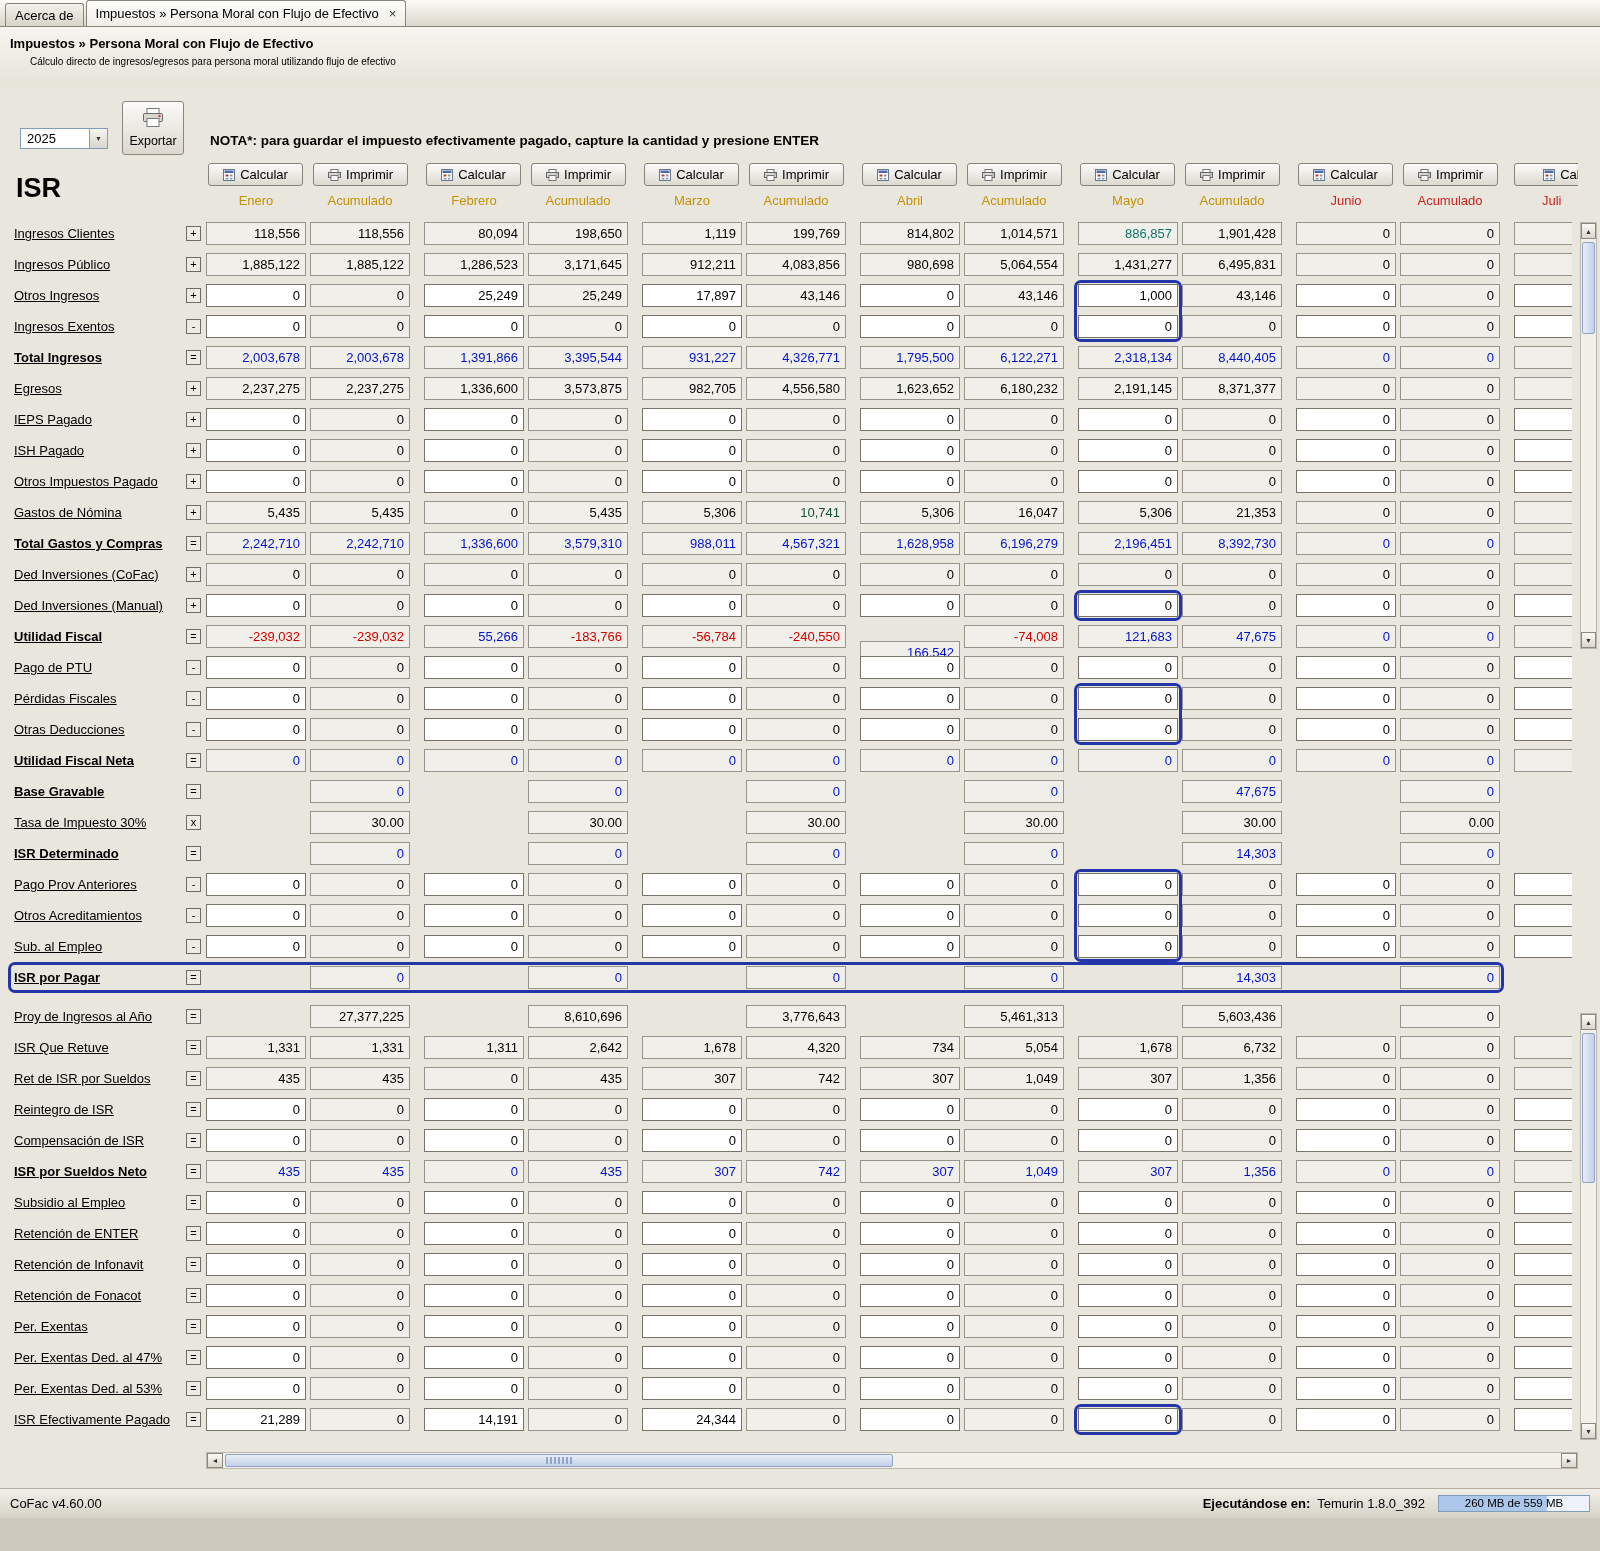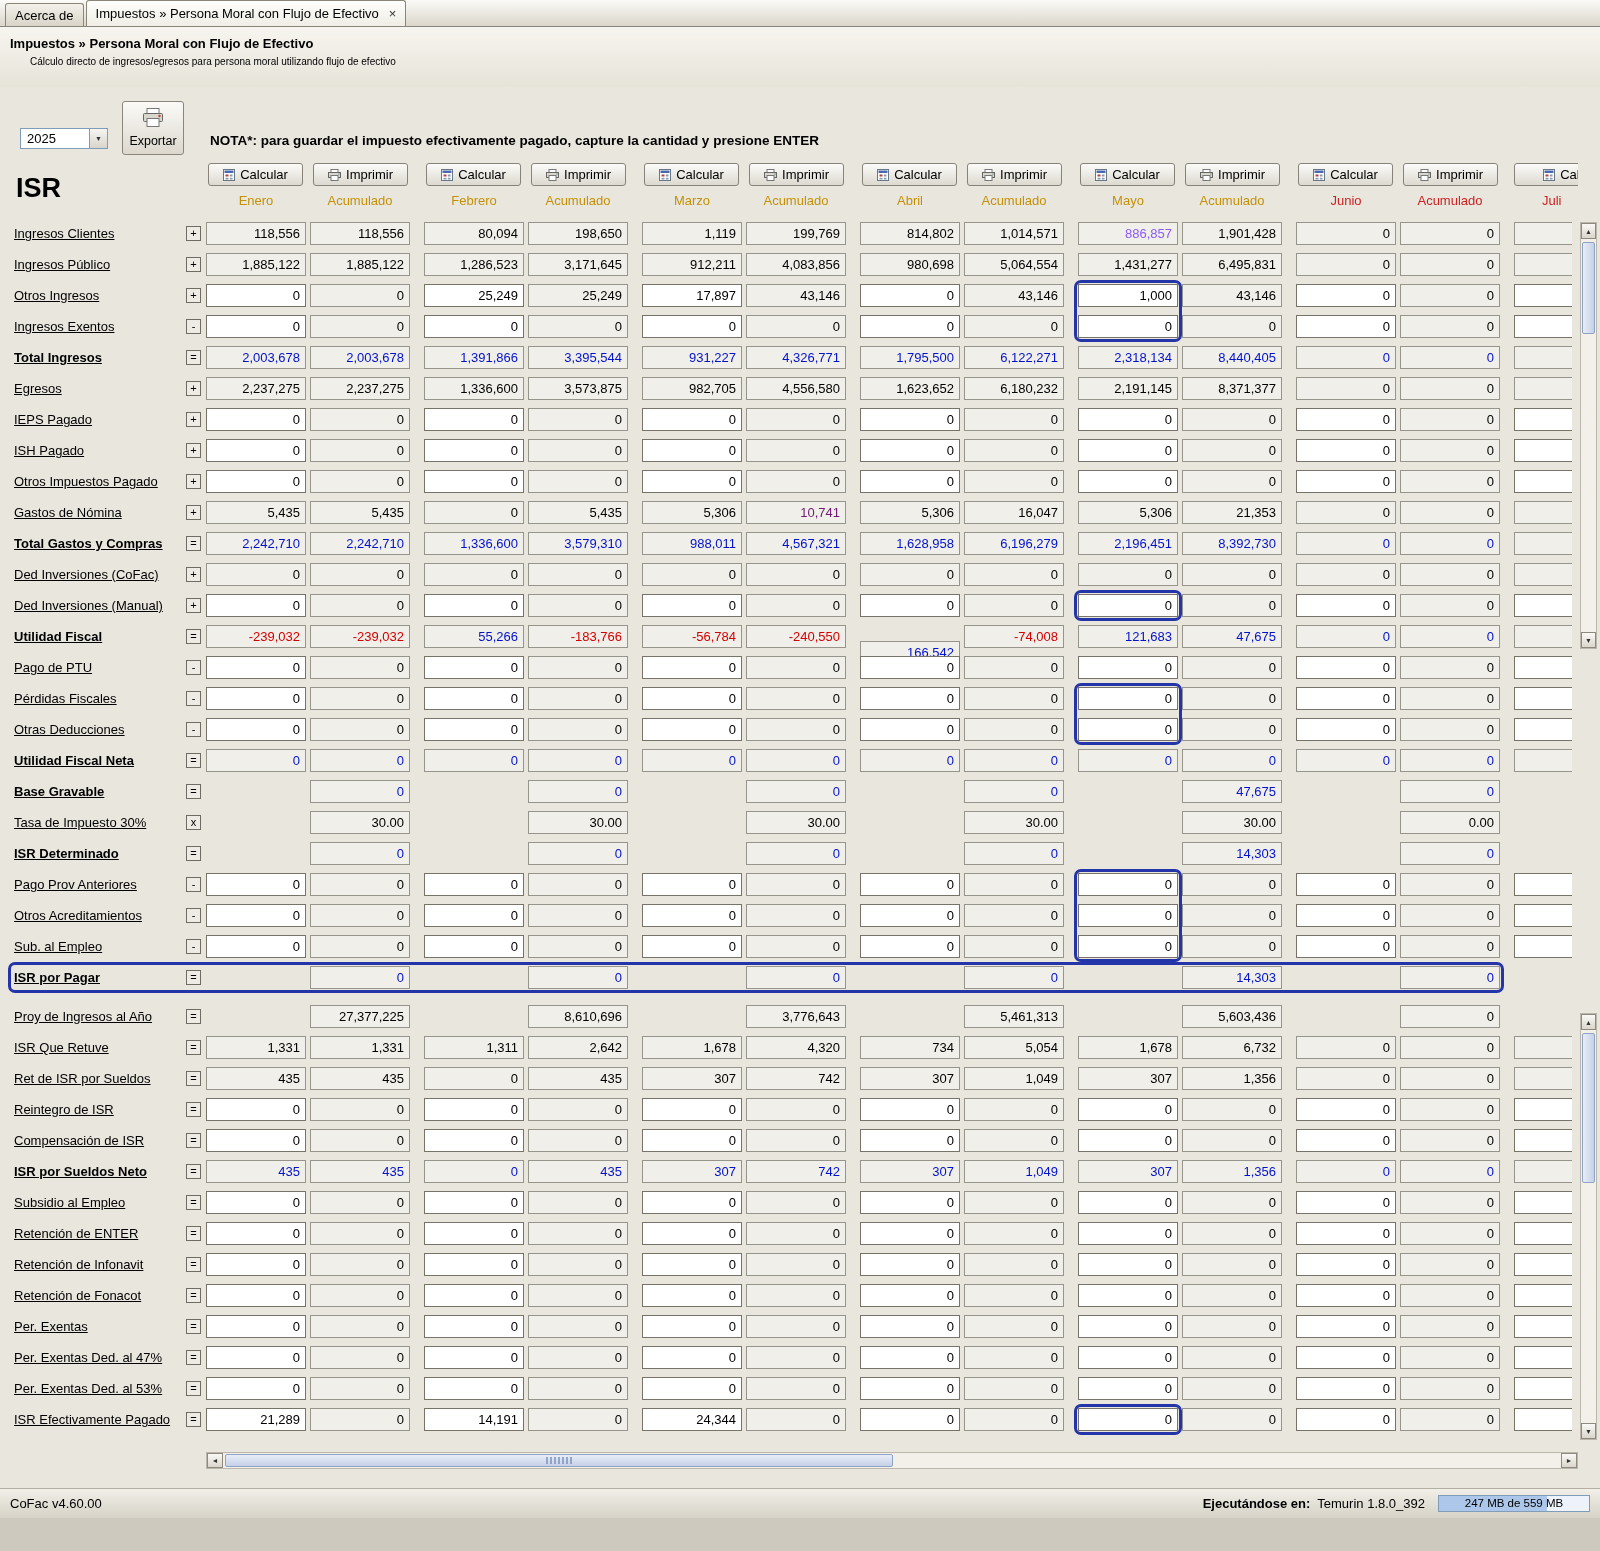--- a/index.html
+++ b/index.html
@@ -333,21 +333,21 @@
       <div class="rlabel">Ingresos Clientes</div>
       <div class="opbox">+</div>
       <div class="cell m" style="color: rgb(0, 0, 0);">118,556</div>
       <div class="cell a" style="color: rgb(0, 0, 0);">118,556</div>
       <div class="cell m" style="color: rgb(0, 0, 0);">80,094</div>
       <div class="cell a" style="color: rgb(0, 0, 0);">198,650</div>
       <div class="cell m" style="color: rgb(0, 0, 0);">1,119</div>
       <div class="cell a" style="color: rgb(0, 0, 0);">199,769</div>
       <div class="cell m" style="color: rgb(0, 0, 0);">814,802</div>
       <div class="cell a" style="color: rgb(0, 0, 0);">1,014,571</div>
-      <div class="cell m" style="color: #8b5cf6; padding-left: 36px;">886,857</div>
+      <div class="cell m" style="color: #0f766e; padding-left: 36px;">886,857</div>
       <div class="cell a" style="color: rgb(0, 0, 0); padding-left: 24px;">1,901,428</div>
       <div class="cell m" style="color: rgb(0, 0, 0);">0</div>
       <div class="cell a" style="color: rgb(0, 0, 0);">0</div>
       <div class="cell jpart"></div>
     </div>
     <div class="row">
       <div class="rlabel">Ingresos Público</div>
       <div class="opbox">+</div>
       <div class="cell m" style="color: rgb(0, 0, 0);">1,885,122</div>
       <div class="cell a" style="color: rgb(0, 0, 0);">1,885,122</div>
@@ -483,21 +483,21 @@
       <div class="cell jpart edit"></div>
     </div>
     <div class="row">
       <div class="rlabel">Gastos de Nómina</div>
       <div class="opbox">+</div>
       <div class="cell m" style="color: rgb(0, 0, 0);">5,435</div>
       <div class="cell a" style="color: rgb(0, 0, 0);">5,435</div>
       <div class="cell m" style="color: rgb(0, 0, 0);">0</div>
       <div class="cell a" style="color: rgb(0, 0, 0);">5,435</div>
       <div class="cell m" style="color: rgb(0, 0, 0);">5,306</div>
-      <div class="cell a" style="color: #701a75;">10,741</div>
+      <div class="cell a" style="color: #14532d;">10,741</div>
       <div class="cell m" style="color: rgb(0, 0, 0);">5,306</div>
       <div class="cell a" style="color: rgb(0, 0, 0);">16,047</div>
       <div class="cell m" style="color: rgb(0, 0, 0);">5,306</div>
       <div class="cell a" style="color: rgb(0, 0, 0);">21,353</div>
       <div class="cell m" style="color: rgb(0, 0, 0);">0</div>
       <div class="cell a" style="color: rgb(0, 0, 0);">0</div>
       <div class="cell jpart"></div>
     </div>
     <div class="row bold">
       <div class="rlabel">Total Gastos y Compras</div>
@@ -1015,18 +1015,18 @@
   <div class="sbtnh right">►</div>
 </div>
 
 <div class="footer">
   <span>CoFac v4.60.00</span>
   <div class="fright">
     <span class="execlbl">Ejecutándose en:</span>
     <span>Temurin 1.8.0_392</span>
     <div class="membar">
       <div class="memfill"></div>
-      <div class="memtext">247 MB de 559 MB</div>
+      <div class="memtext">260 MB de 559 MB</div>
     </div>
   </div>
 </div>
 
 <div class="bstrip"></div>
 
 </body></html>

